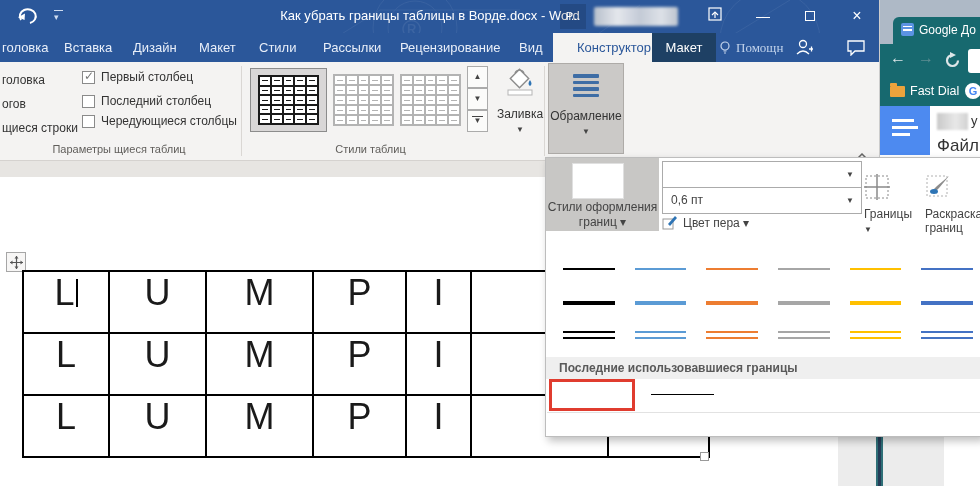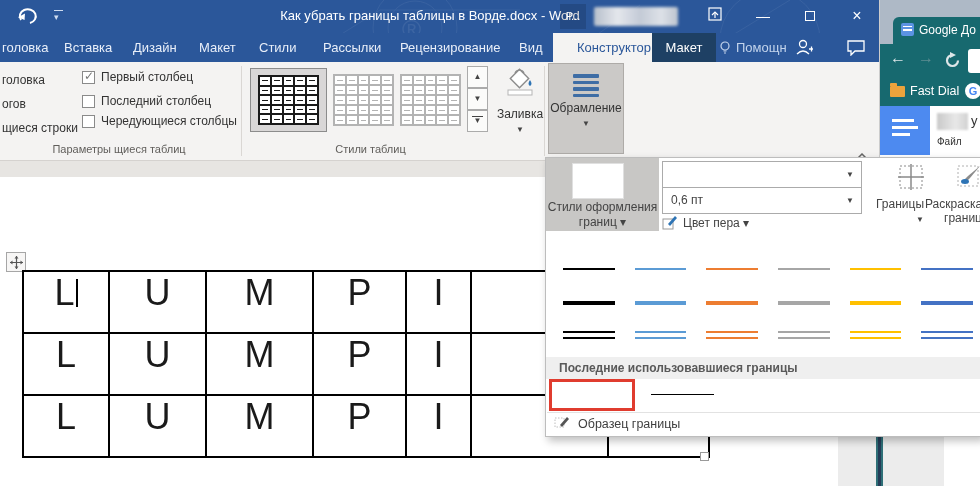--- a/index.html
+++ b/index.html
@@ -22,21 +22,21 @@
   .account-tile { position:absolute; left:560px; top:4px; width:26px; height:25px; background:rgba(0,0,0,.14); color:#fff; font-size:11px; text-align:center; line-height:25px; }
   .account-blur { position:absolute; left:594px; top:7px; width:84px; height:19px; border-radius:2px;
     background:linear-gradient(90deg,#b6bfcb,#e4e7ec 28%,#c3cad6 55%,#dde1e7 80%,#bcc4cf); filter:blur(1.6px); }
   .winbtn { position:absolute; top:2px; width:30px; height:28px; color:#fff; text-align:center; line-height:28px; font-size:14px; }
   .maxbox { display:inline-block; width:10px; height:10px; border:1.3px solid #fff; }
 
   .tabrow { position:absolute; left:0; top:33px; width:879px; height:29px; background:#2B579A; }
   .rtab { position:absolute; top:0; height:29px; line-height:29px; font-size:13px; color:#E9EFF9; white-space:nowrap; }
   .rtab-active { background:#F4F3F2; color:#2B579A; text-align:center;padding-left:23px; }
   .rtab-ctx { background:#1E4064; color:#fff; text-align:center; }
-  .assistant { position:absolute; left:719px; top:0; height:29px; color:#C3D4EC; font-size:13px; line-height:29px; }
+  .assistant { position:absolute; left:719px; top:0; height:29px; color:#C3D4EC; font-size:13px; line-height:29px;font-family:Liberation Serif, serif; }
   .assistant svg { vertical-align:-3px; margin-right:5px; }
 
   
   .ribbon { position:absolute; left:0; top:62px; width:879px; height:99px; background:#F4F3F2; border-bottom:1px solid #D5D2CF; }
   .cutlbl { position:absolute; left:2px; font-size:12px; color:#333; }
   .cbrow { position:absolute; left:82px; font-size:12px; color:#333; display:flex; align-items:center; }
   .cb { width:13px; height:13px; border:1px solid #8A8A8A; background:#fff; margin-right:6px; position:relative; }
   .cb .ck { position:absolute; left:1px; top:-3px; font-size:12px; color:#777; }
   .grplbl { position:absolute; font-size:11px; color:#605E5B; text-align:center; }
   .vsep { position:absolute; top:4px; width:1px; height:90px; background:#DAD7D4; }
@@ -80,35 +80,35 @@
   .b-book { position:absolute; left:0; top:78px; width:101px; height:28px; background:#17696F; color:#fff; font-size:12.5px; }
   .folder { position:absolute; left:10px; top:8px; width:15px; height:11px; background:#EBA33C; border-radius:1px; }
   .folder::before { content:""; position:absolute; left:0; top:-3px; width:7px; height:3px; background:#EBA33C; border-radius:1px 1px 0 0; }
   .gbadge { position:absolute; left:85px; top:5px; width:16px; height:16px; border-radius:50%; background:#fff; color:#4285F4; font-weight:bold; font-size:11px; text-align:center; line-height:16px; }
   .b-content { position:absolute; left:0; top:106px; width:101px; height:380px; background:#fff; }
   .hamb { position:absolute; left:0; top:0; width:50px; height:49px; background:#4D8AF0; }
   .hamb span { display:block; height:3px; background:#fff; margin:4px 10px 0 12px; }
   .hamb span:nth-child(1){margin-top:13px; width:22px;} .hamb span:nth-child(2){width:26px;} .hamb span:nth-child(3){width:18px;}
   .b-blur { position:absolute; left:57px; top:7px; width:31px; height:17px; background:linear-gradient(90deg,#c9c9c9,#e8e8e8 60%,#d2d2d2); filter:blur(1px); }
   .b-partial { position:absolute; left:91px; top:7px; font-size:13px; color:#333; }
-  .b-file { position:absolute; left:57px; top:30px; font-size:10px; color:#333; }
+  .b-file { position:absolute; left:57px; top:30px; font-size:17px; color:#333; }
 
   .corner-gray { position:absolute; left:838px; top:437px; width:106px; height:49px; background:#ECECEC; z-index:3; }
   .corner-stripe { position:absolute; left:38px; top:0; width:7px; height:49px; background:linear-gradient(90deg,#2E6F77 0 2px,#253C57 2px 5px,#2E6F77 5px 7px); }
   .corner-white { position:absolute; left:944px; top:437px; width:36px; height:49px; background:#fff; z-index:3; }
 
   
   .popup { position:absolute; left:545px; top:157px; width:437px; height:280px; background:#fff; border:1px solid #BDBDBD; box-shadow:3px 4px 8px rgba(0,0,0,.25); z-index:10; font-size:12px; color:#444; }
   .bs-button { position:absolute; left:0; top:0; width:113px; height:73px; background:#C8C7C5; text-align:center; }
   .bs-preview { position:absolute; left:26px; top:5px; width:52px; height:36px; background:#fff; border:1px solid #E0E0E0; }
   .bs-l1 { position:absolute; left:0; top:42px; width:113px; } .bs-l2 { position:absolute; left:0; top:57px; width:113px; }
   .combo { position:absolute; left:116px; width:200px; height:27px; border:1px solid #ABABAB; background:#fff; line-height:25px; padding-left:8px; }
   .combo .dd { position:absolute; right:7px; top:0; line-height:25px; }
   .penrow { position:absolute; left:116px; top:56px; height:20px; line-height:18px; }
-  .popbtn { position:absolute; top:6px; text-align:right; }
+  .popbtn { position:absolute; top:16px; text-align:left; }
   .popbtn .lbl { display:block; margin-top:4px; }
   .sec-hdr { position:absolute; left:0; width:435px; height:22px; background:#EFEFEF; color:#595959; font-weight:bold; line-height:22px; padding-left:13px; }
   .sw-row { position:absolute; left:7px; width:430px; height:30px; display:flex; align-items:center; }
   .sw { width:62px; margin:0 10px; }
   .sw-thin { height:2px; } .sw-thick { height:4px; }
   .sw-double { height:8px; border-top:2px solid; border-bottom:2px solid; background:transparent; }
   .annotation { position:absolute; left:3px; top:221px; width:86px; height:32px; border:3px solid #E03C2F; background:#fff; z-index:12; }
   .recent-line { position:absolute; left:105px; top:236px; width:63px; border-top:1.5px solid #000; }
   .sampler-sep { position:absolute; left:1px; top:254px; width:433px; border-top:1px solid #E2E2E2; }
   .sampler { position:absolute; left:0; top:255px; width:435px; height:23px; line-height:23px; color:#3F3F3F; font-size:12.5px; }
@@ -310,21 +310,21 @@
           <rect x="3" y="24" width="24" height="5" fill="#fff" stroke="#B5B5B5"></rect>
         </svg>
         <span class="lbl">Заливка</span>
         <span class="dd">▼</span>
       </span>
 
       <span class="borders-btn">
         <span style="display:inline-block;margin-top:7px">
           <span class="hline"></span><span class="hline"></span><span class="hline"></span><span class="hline"></span>
         </span>
-        <span class="lbl" style="display:block;margin-top:1px">Обрамление</span>
+        <span class="lbl" style="display:block;margin-top:9px">Обрамление</span>
         <span class="dd">▼</span>
       </span>
 
       <span class="collapse-chv">
         <svg width="12" height="7" viewBox="0 0 12 7">
             <path d="M1 6 L6 1 L11 6" fill="none" stroke="#666" stroke-width="1.5"></path>
           </svg>
       </span>
     </div>
 
@@ -472,20 +472,14 @@
       <div class="sw sw-double" style="border-top-color: rgb(255, 192, 0); border-bottom-color: rgb(255, 192, 0);"></div>
       <div class="sw sw-double" style="border-top-color: rgb(68, 114, 196); border-bottom-color: rgb(68, 114, 196);"></div>
     </div>
 
     <div class="sec-hdr" style="top:199px">Последние использовавшиеся границы</div>
 
     <div class="annotation" style="border-color: rgb(224, 60, 47);"></div>
     <div class="recent-line"></div>
 
     <div class="sampler-sep"></div>
-    <div class="sampler">
-      <svg width="16" height="16" viewBox="0 0 16 16" style="vertical-align:-3px;margin:0 8px 0 8px">
-        <rect x="1" y="3" width="9" height="9" fill="none" stroke="#BDBDBD" stroke-dasharray="1.5,1.5"></rect>
-        <path d="M6 10 L13 2 L15 4 L8 12 Z" fill="#555"></path>
-      </svg><span class="sampler-label">Образец границы</span>
-    </div>
   </div>
 </div>
 
 </body></html>

